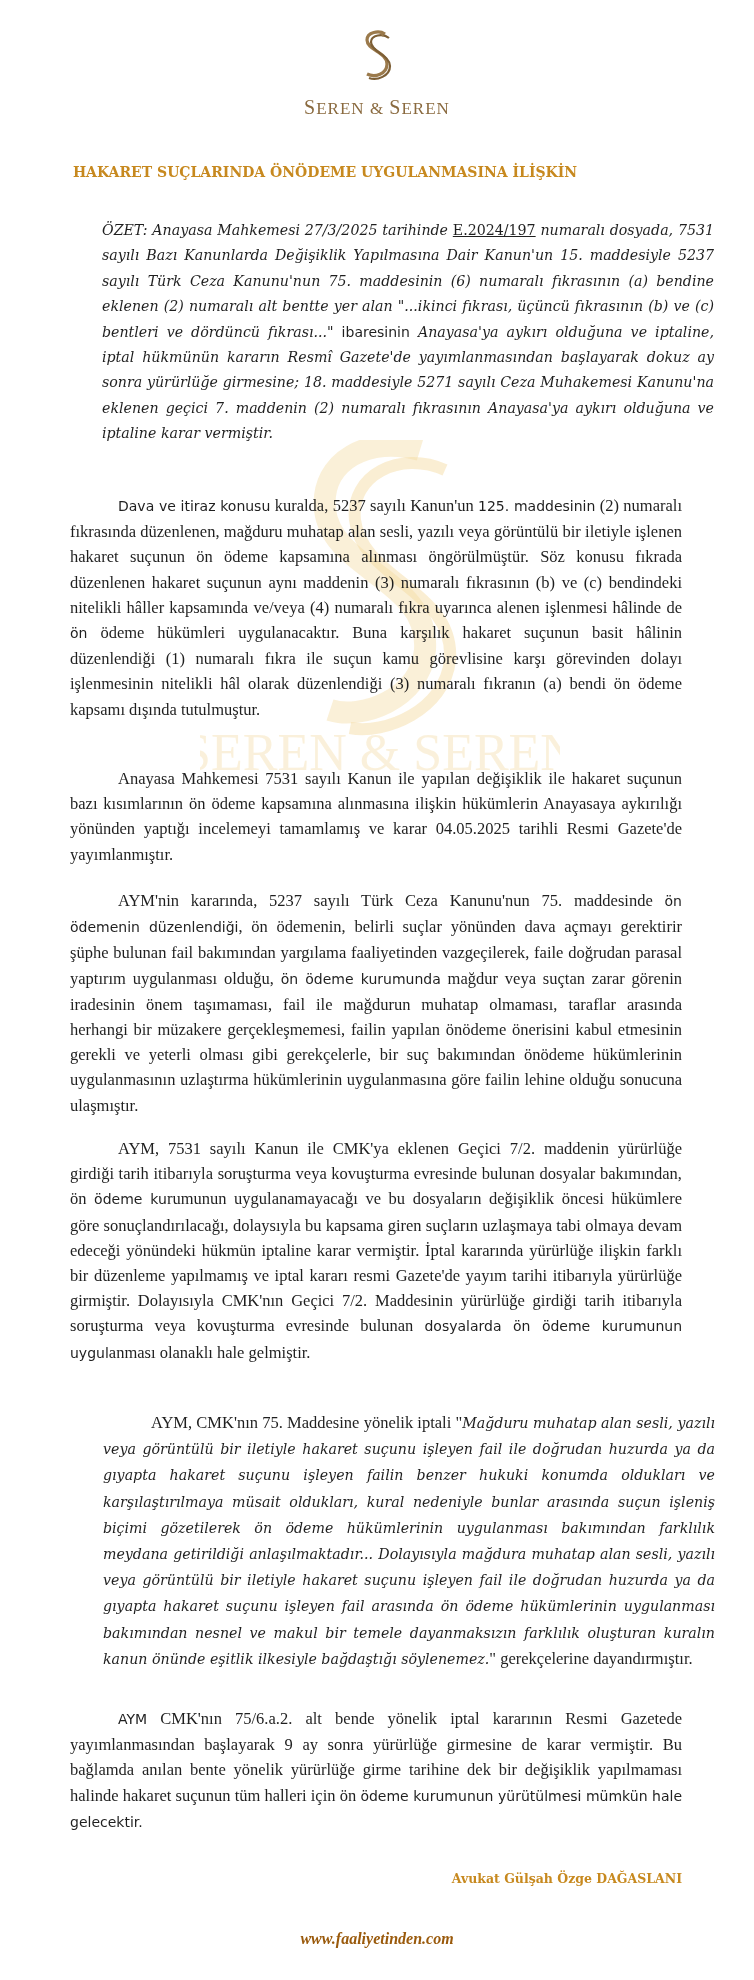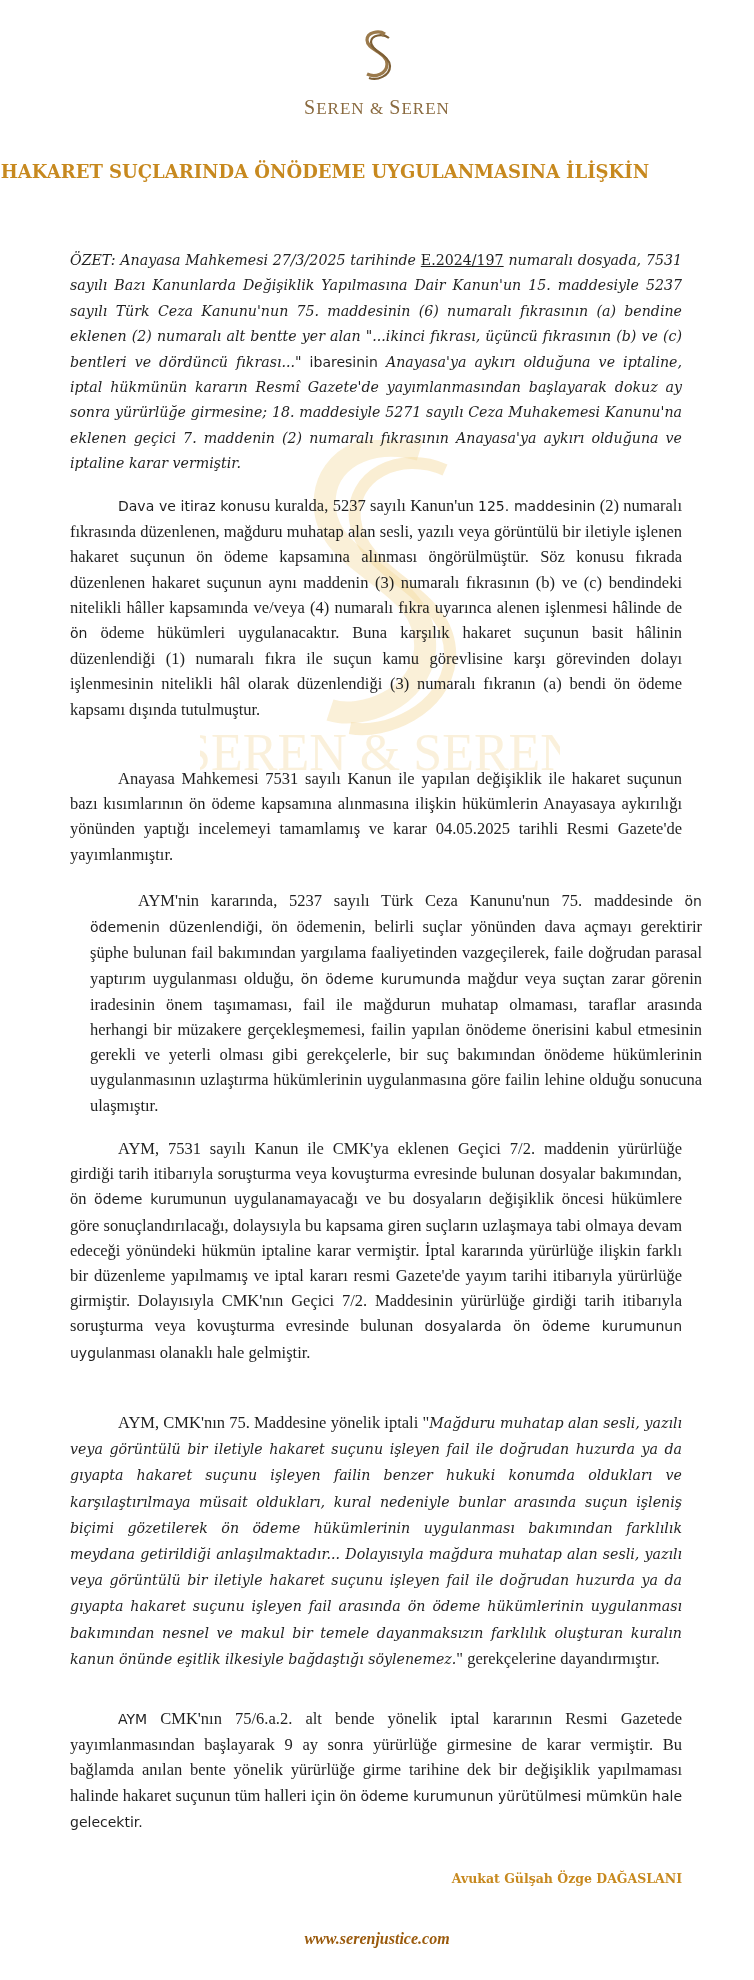--- a/index.html
+++ b/index.html
@@ -4,42 +4,42 @@
 <style>
   html, body { margin: 0; padding: 0; background: #ffffff; }
   body { width: 754px; height: 1980px; position: relative; overflow: hidden; }
   .page { position: absolute; left: 0; top: 0; width: 754px; height: 1980px; background: #fff; padding-left: 16px; }
   .logo-mark { position: absolute; left: 357px; top: 30px; width: 40px; height: 52px; }
   .logo-text { position: absolute; top: 96px; left: 0; width: 754px; text-align: center;
     font-family: "Liberation Serif", "DejaVu Serif", serif; font-size: 17px; color: #8a6a3f; letter-spacing: 1px; }
   .logo-text .big { font-size: 20px; }
 
   .title { position: absolute; left: 0; width: 650px; text-align: center; top: 161px;
-    font-family: "DejaVu Serif", serif; font-weight: bold; font-size: 18px; color: #c7891f;
+    font-family: "DejaVu Serif", serif; font-weight: bold; font-size: 14px; color: #c7891f;
     line-height: 22px; }
 
   .watermark { position: absolute; left: 200px; top: 440px; width: 360px; height: 340px; pointer-events: none; }
   .watermark svg { width: 100%; height: 100%; }
 
   .body-text { position: absolute; left: 70px; width: 612px; color: #1f1f1f;
     font-family: "Liberation Serif", "DejaVu Serif", serif; font-size: 16.5px; line-height: 25.2px;
     text-align: justify; }
   .body-text p { margin: 0; }
   .indent { text-indent: 48px; }
-  .summary { top: 248px; font-style: italic; font-family: "DejaVu Serif", serif; font-size: 14.2px; line-height: 25.4px; }
+  .summary { top: 218px; font-style: italic; font-family: "DejaVu Serif", serif; font-size: 14.2px; line-height: 25.4px; margin-left: 32px; }
   .summary .u { text-decoration: underline; font-style: normal; }
   .summary .n { font-style: normal; }
   .b { font-family: "DejaVu Sans", sans-serif; font-size: 14px; }
   .ital { font-style: italic; font-family: "DejaVu Serif", serif; font-size: 14.2px; }
 
   #p1 { top: 493px; }
   #p2 { top: 766px; }
-  #p3 { top: 888px; margin-left: 20px; }
+  #p3 { top: 888px; }
   #p4 { top: 1136px; }
-  #p5 { top: 1410px; }
+  #p5 { top: 1410px; margin-left: 33px; }
   #p6 { top: 1706px; }
 
   .signature { position: absolute; top: 1871px; right: 88px; font-family: "DejaVu Serif", serif;
     font-weight: bold; font-size: 12.5px; color: #c7891f; }
   .website { position: absolute; top: 1930px; left: 0; width: 754px; text-align: center;
     font-family: "Liberation Serif", serif; font-style: italic; font-weight: bold; font-size: 16px; color: #9a5a0c; }
 </style>
 </head>
 <body>
 
@@ -90,14 +90,14 @@
 
   <div class="body-text" id="p5">
     <p class="indent"><span>AYM, CMK'nın 75. Maddesine yönelik iptali "</span><span class="ital">Mağduru muhatap alan sesli, yazılı veya görüntülü bir iletiyle hakaret suçunu işleyen fail ile doğrudan huzurda ya da gıyapta hakaret suçunu işleyen failin benzer hukuki konumda oldukları ve karşılaştırılmaya müsait oldukları, kural nedeniyle bunlar arasında suçun işleniş biçimi gözetilerek ön ödeme hükümlerinin uygulanması bakımından farklılık meydana getirildiği anlaşılmaktadır... Dolayısıyla mağdura muhatap alan sesli, yazılı veya görüntülü bir iletiyle hakaret suçunu işleyen fail ile doğrudan huzurda ya da gıyapta hakaret suçunu işleyen fail arasında ön ödeme hükümlerinin uygulanması bakımından nesnel ve makul bir temele dayanmaksızın farklılık oluşturan kuralın kanun önünde eşitlik ilkesiyle bağdaştığı söylenemez.</span><span>" gerekçelerine dayandırmıştır.</span></p>
   </div>
 
   <div class="body-text" id="p6">
     <p class="indent"><span class="b">AYM</span><span> CMK'nın 75/6.a.2. alt bende yönelik iptal kararının Resmi Gazetede yayımlanmasından başlayarak 9 ay sonra yürürlüğe girmesine de karar vermiştir. Bu bağlamda anılan bente yönelik yürürlüğe girme tarihine dek bir değişiklik yapılmaması halinde hakaret suçunun tüm halleri için ön </span><span class="b">ödeme kurumunun yürütülmesi mümkün hale gelecektir.</span></p>
   </div>
 
   <div class="signature">Avukat Gülşah Özge DAĞASLANI</div>
-  <div class="website">www.serenjustice.com</div>
+  <div class="website">www.faaliyetinden.com</div>
 </div>
 
 </body></html>

